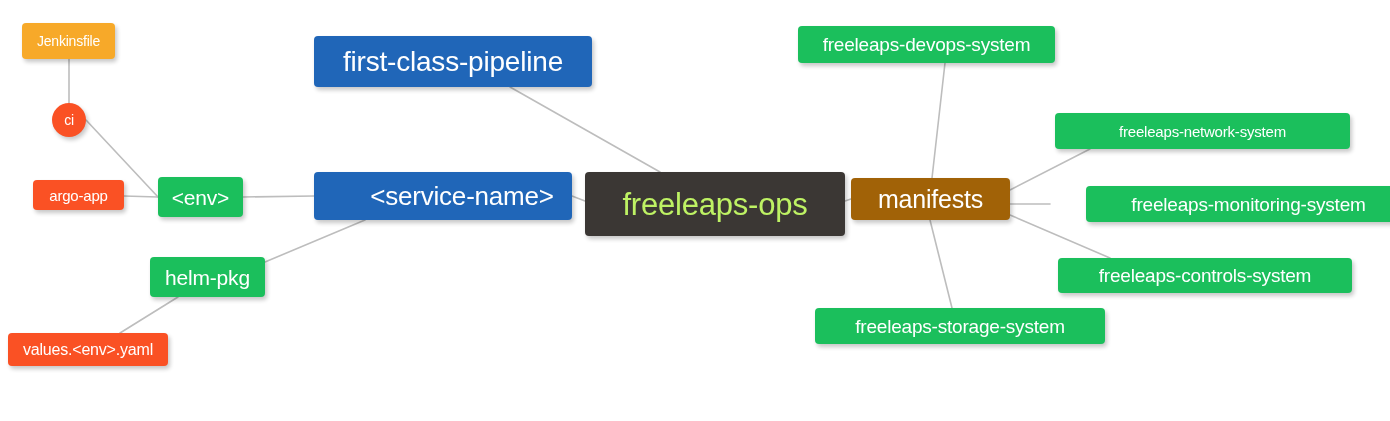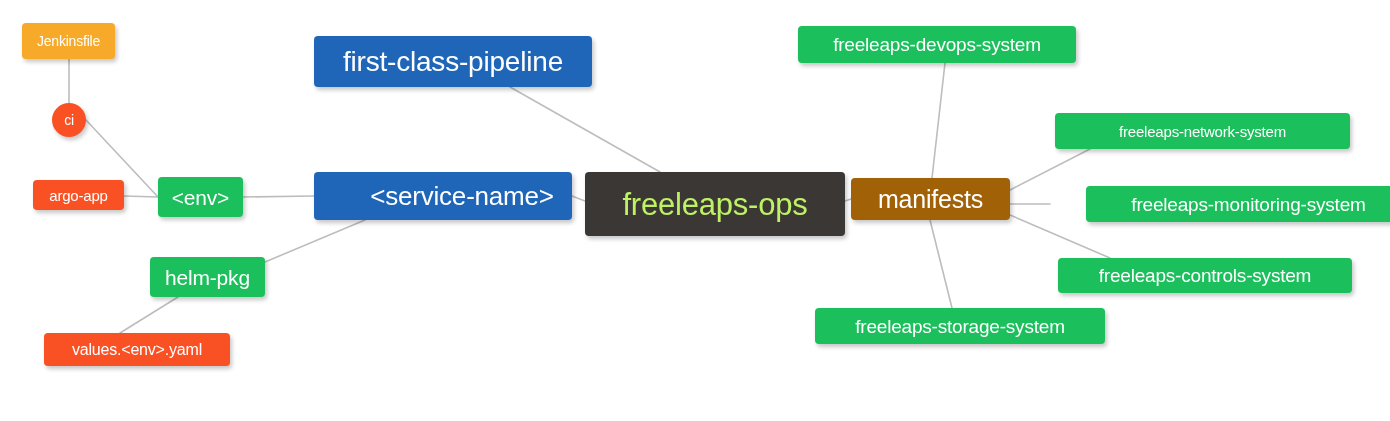--- a/index.html
+++ b/index.html
@@ -48,42 +48,42 @@
   <div id="node-layer">
       <div class="node" style="left: 22px; top: 23px; width: 93px; height: 36px; background: rgb(247, 169, 41); font-size: 14px; color: rgb(255, 255, 255);">
         <span>Jenkinsfile</span>
       </div>
       <div class="node" style="left: 52px; top: 103px; width: 34px; height: 34px; background: rgb(250, 81, 36); font-size: 14px; color: rgb(255, 255, 255); border-radius: 17px;">
         <span>ci</span>
       </div>
       <div class="node" style="left: 33px; top: 180px; width: 91px; height: 30px; background: rgb(250, 81, 36); font-size: 15px; color: rgb(255, 255, 255);">
         <span>argo-app</span>
       </div>
-      <div class="node" style="left: 8px; top: 333px; width: 186px; height: 33px; background: rgb(250, 81, 36); font-size: 16px; color: rgb(255, 255, 255); margin-left: 36px;">
+      <div class="node" style="left: 8px; top: 333px; width: 160px; height: 33px; background: rgb(250, 81, 36); font-size: 16px; color: rgb(255, 255, 255);">
         <span>values.&lt;env&gt;.yaml</span>
       </div>
       <div class="node" style="left: 158px; top: 177px; width: 85px; height: 40px; background: rgb(27, 191, 92); font-size: 21px; color: rgb(255, 255, 255);">
         <span>&lt;env&gt;</span>
       </div>
       <div class="node" style="left: 150px; top: 257px; width: 115px; height: 40px; background: rgb(27, 191, 92); font-size: 21px; color: rgb(255, 255, 255);">
         <span>helm-pkg</span>
       </div>
       <div class="node" style="left: 314px; top: 36px; width: 278px; height: 51px; background: rgb(32, 102, 184); font-size: 28px; color: rgb(255, 255, 255);">
         <span>first-class-pipeline</span>
       </div>
       <div class="node" style="left: 314px; top: 172px; width: 258px; height: 48px; background: rgb(32, 102, 184); font-size: 26px; color: rgb(255, 255, 255); padding-left: 38px;">
         <span>&lt;service-name&gt;</span>
       </div>
       <div class="node" style="left: 585px; top: 172px; width: 260px; height: 64px; background: rgb(59, 55, 52); font-size: 31px; color: #bef264;">
         <span>freeleaps-ops</span>
       </div>
       <div class="node" style="left: 851px; top: 178px; width: 159px; height: 42px; background: #a16207; font-size: 25px; color: rgb(255, 255, 255);">
         <span>manifests</span>
       </div>
-      <div class="node" style="left: 798px; top: 26px; width: 278px; height: 37px; background: rgb(27, 191, 92); font-size: 19px; color: rgb(255, 255, 255);">
+      <div class="node" style="left: 798px; top: 26px; width: 257px; height: 37px; background: rgb(27, 191, 92); font-size: 19px; color: rgb(255, 255, 255);">
         <span>freeleaps-devops-system</span>
       </div>
       <div class="node" style="left: 1055px; top: 113px; width: 295px; height: 36px; background: rgb(27, 191, 92); font-size: 15px; color: rgb(255, 255, 255);">
         <span>freeleaps-network-system</span>
       </div>
       <div class="node" style="left: 1050px; top: 186px; width: 325px; height: 36px; background: rgb(27, 191, 92); font-size: 19px; color: rgb(255, 255, 255); margin-left: 36px;">
         <span>freeleaps-monitoring-system</span>
       </div>
       <div class="node" style="left: 1058px; top: 258px; width: 294px; height: 35px; background: rgb(27, 191, 92); font-size: 19px; color: rgb(255, 255, 255);">
         <span>freeleaps-controls-system</span>

